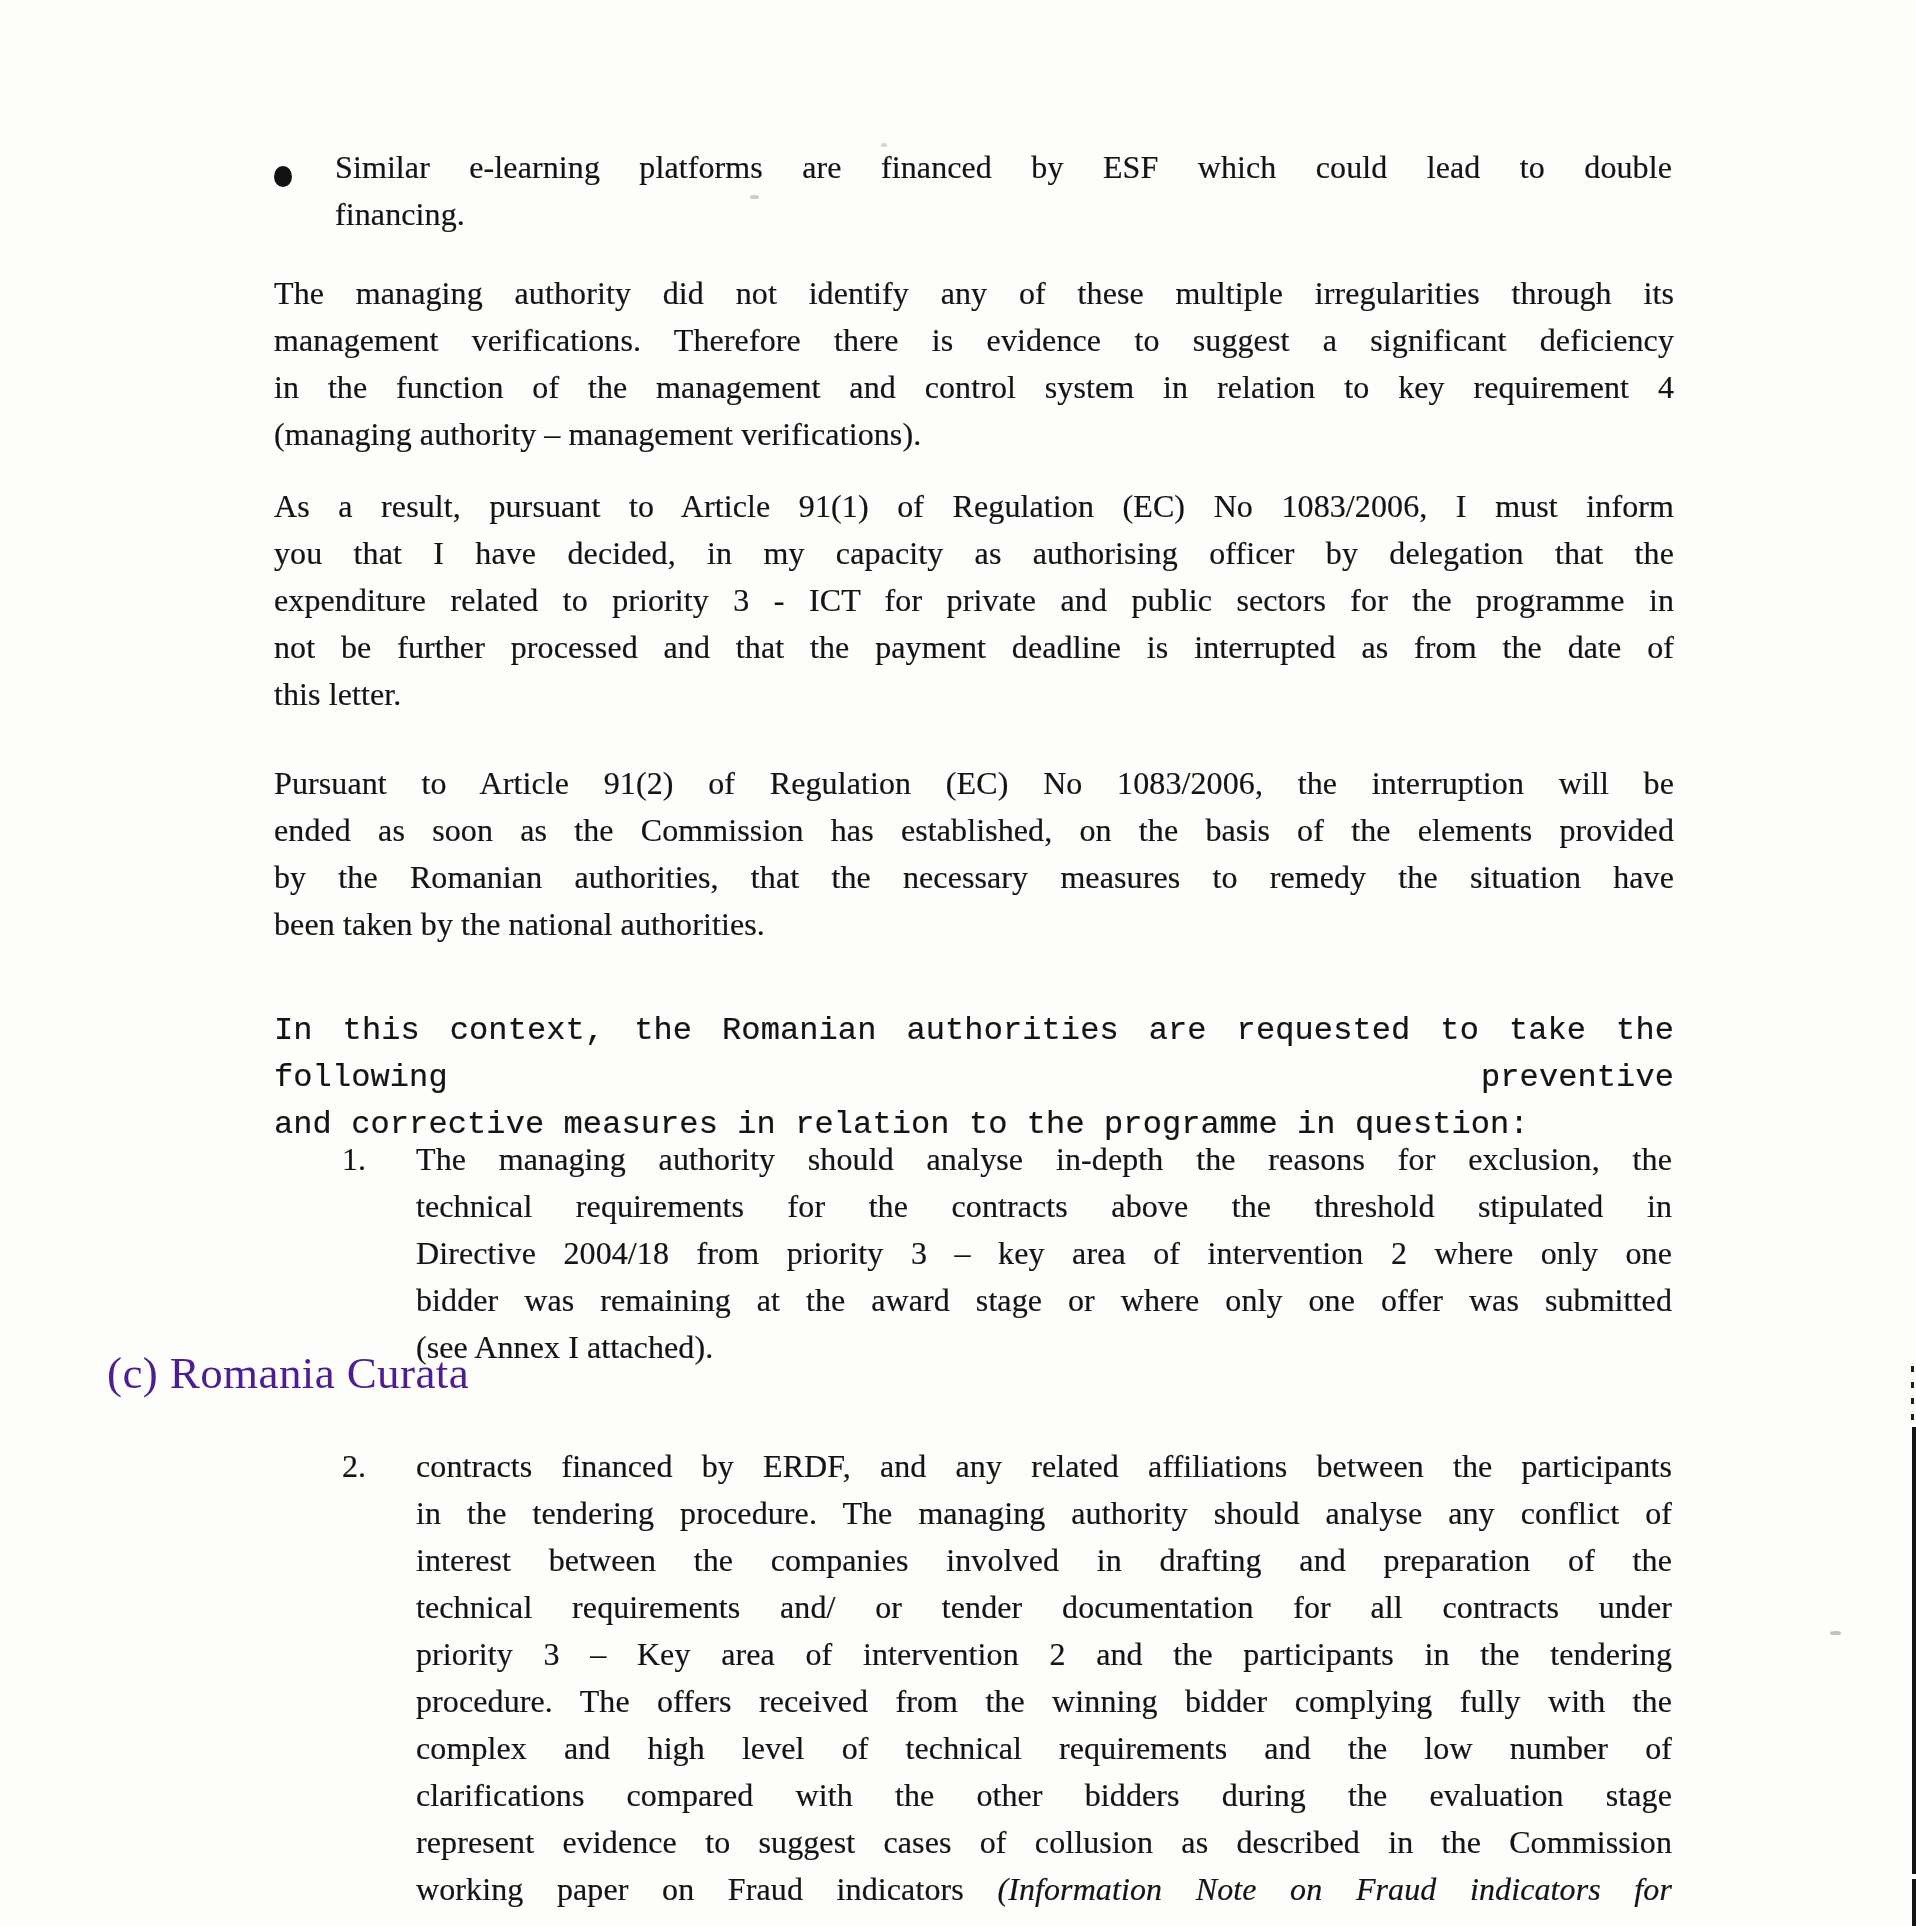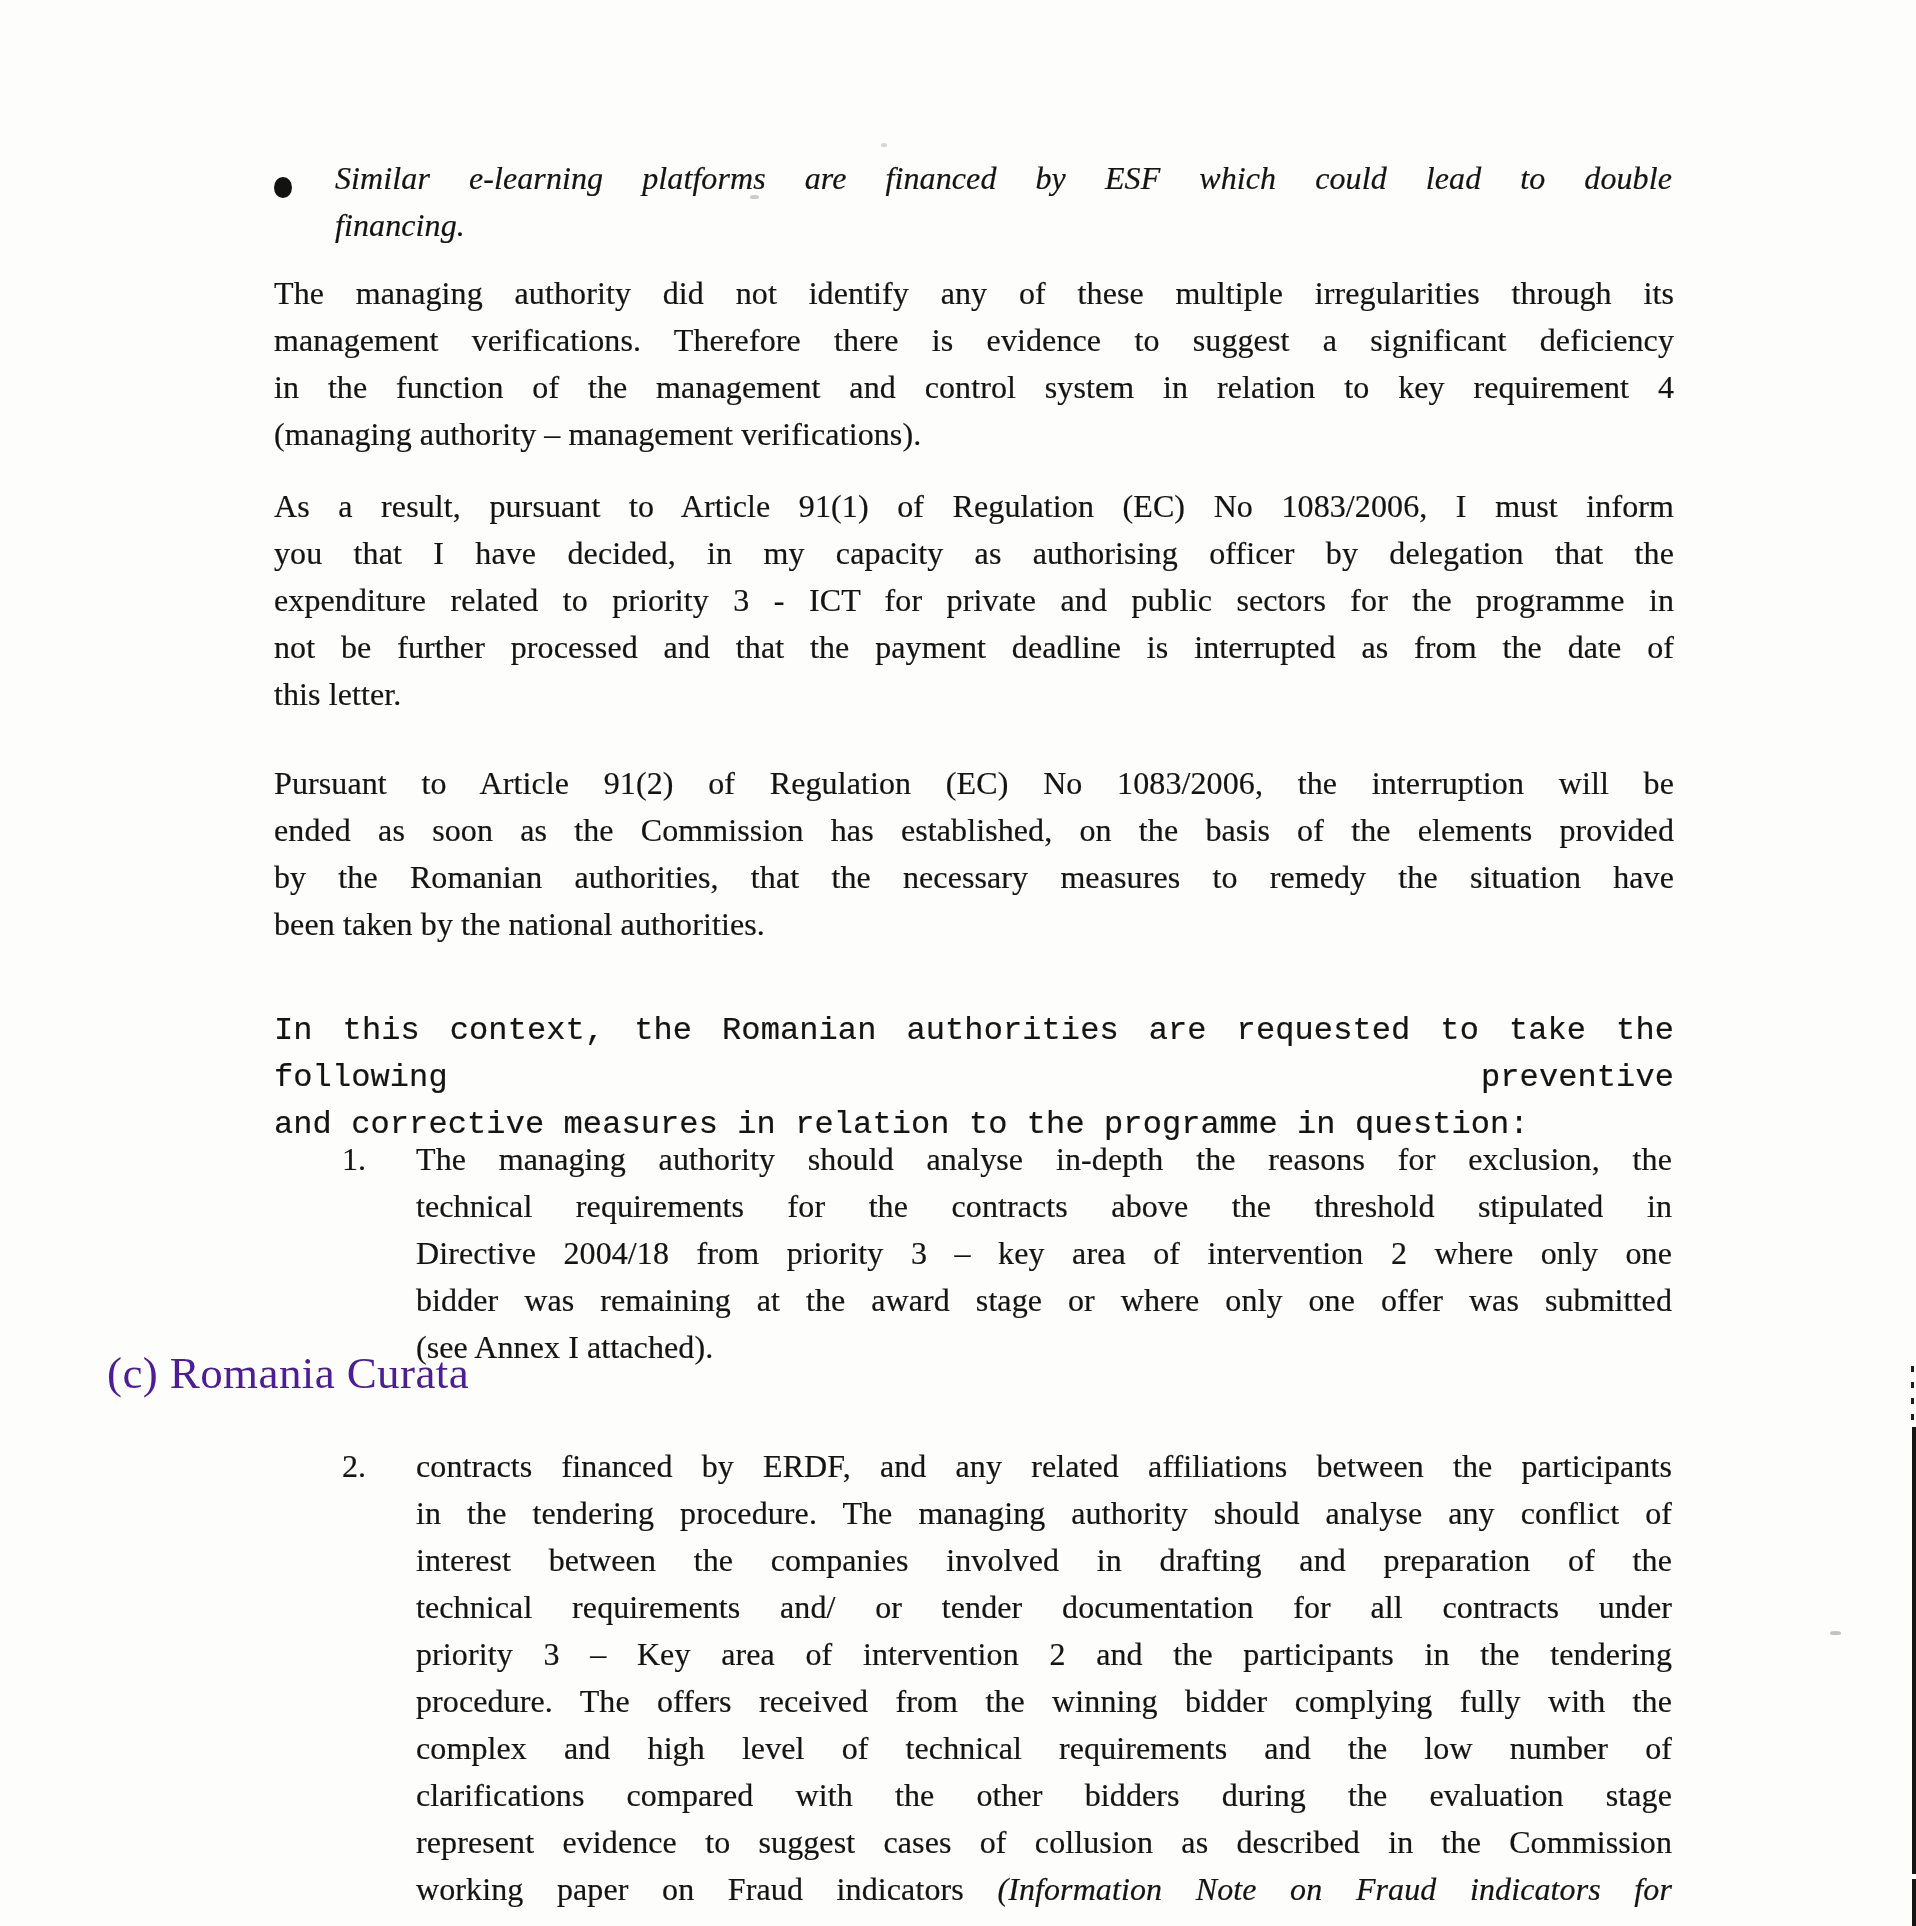--- a/index.html
+++ b/index.html
@@ -16,21 +16,21 @@
     font-size:32px;
     line-height:47px;
     letter-spacing:0.1px;
     -webkit-text-stroke:0.2px currentColor;
     z-index:2;
   }
   .jl{text-align:justify;text-align-last:justify;}
   .jl.last{text-align-last:left;}
   .it{font-style:italic;}
   
-  .bullet-wrap{left:274px;top:155px;width:1398px;font-style:italic;}
+  .bullet-wrap{left:274px;top:144px;width:1398px;}
   .bullet-dot{
     position:absolute;left:0;top:22.3px;width:17.7px;height:21px;
     background:#121212;border-radius:50%;
   }
   .bullet-text{margin-left:61px;}
   
   .para{left:274px;width:1400px;}
   #para-1{top:270px;}
   #para-2{top:483px;}
   #para-3{top:760px;}

